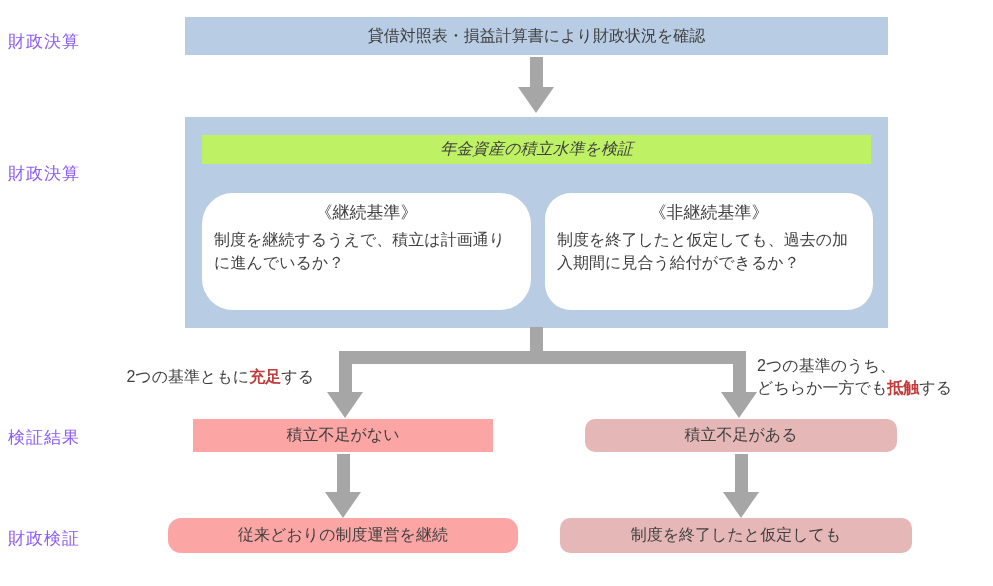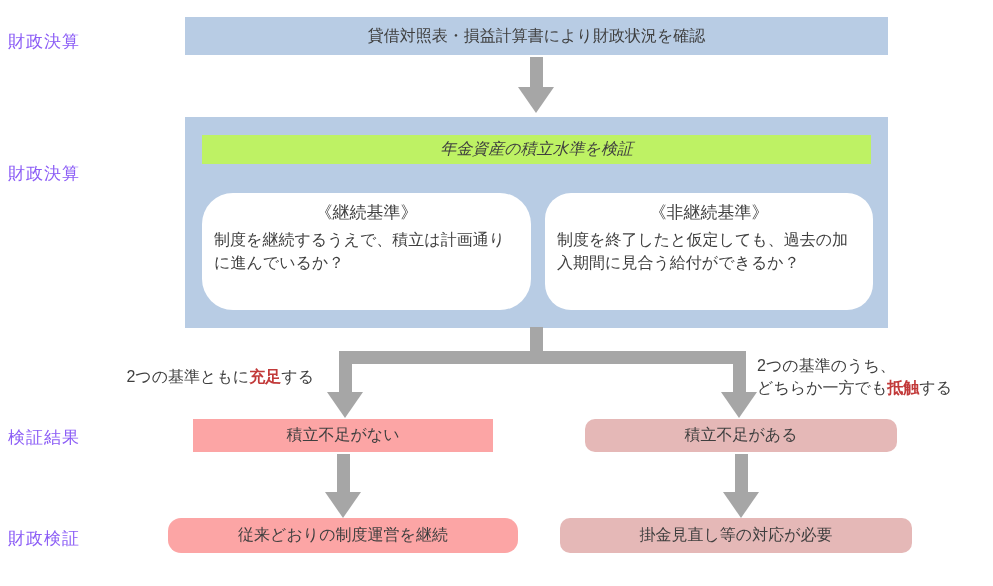--- a/index.html
+++ b/index.html
@@ -77,15 +77,15 @@
 
   <div class="box gray-fill" style="left:193px;top:419px;width:300px;height:33px;">積立不足がない</div>
   <div class="box pink-fill" style="left:585px;top:419px;width:312px;height:33px;">積立不足がある</div>
 
   <div class="arrow-stem" style="left:337px;top:454px;width:13px;height:39px;"></div>
   <div class="arrow-head" style="left:325px;top:492px;"></div>
   <div class="arrow-stem" style="left:735px;top:454px;width:13px;height:39px;"></div>
   <div class="arrow-head" style="left:723px;top:492px;"></div>
 
   <div class="box gray-fill" style="left:168px;top:518px;width:350px;height:35px;border-radius:13px;">従来どおりの制度運営を継続</div>
-  <div class="box pink-fill" style="left:560px;top:518px;width:352px;height:35px;">掛金見直し等の対応が必要</div>
+  <div class="box pink-fill" style="left:560px;top:518px;width:352px;height:35px;">制度を終了したと仮定しても</div>
 
 </div>
 
 </body></html>

